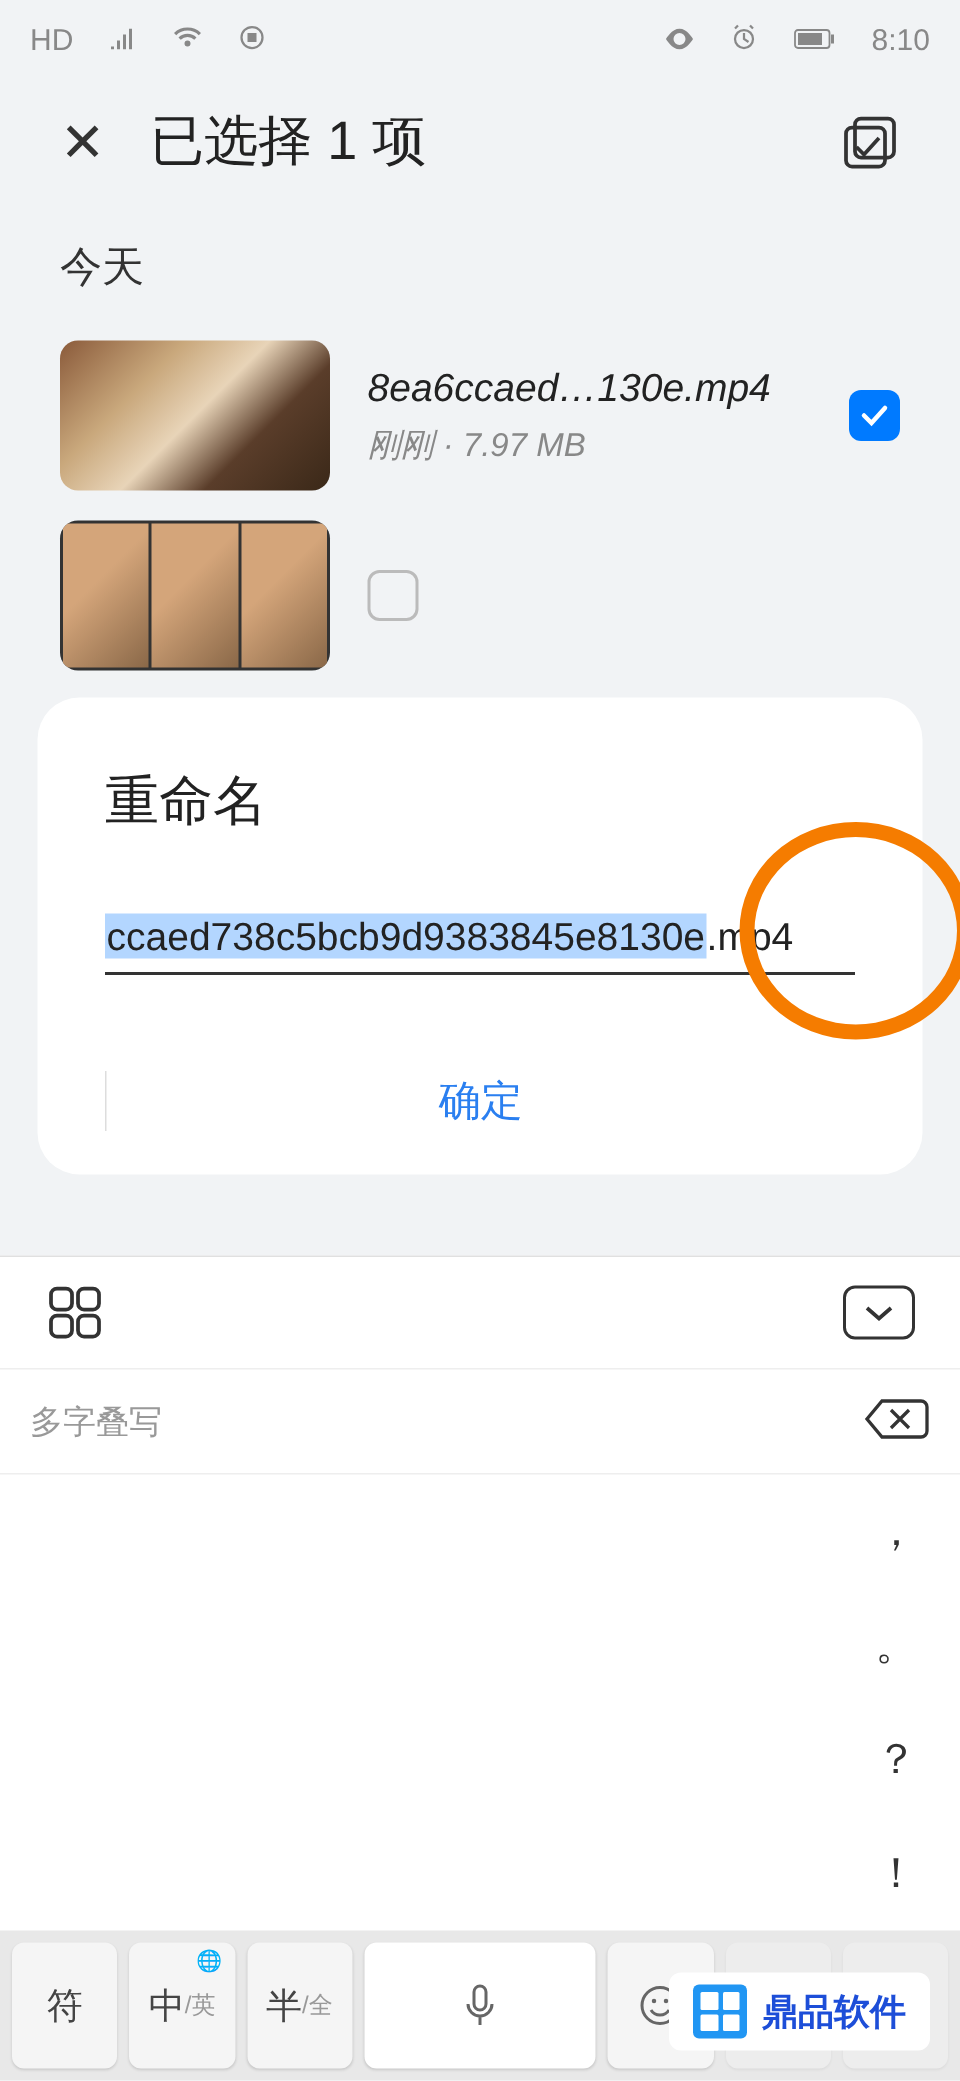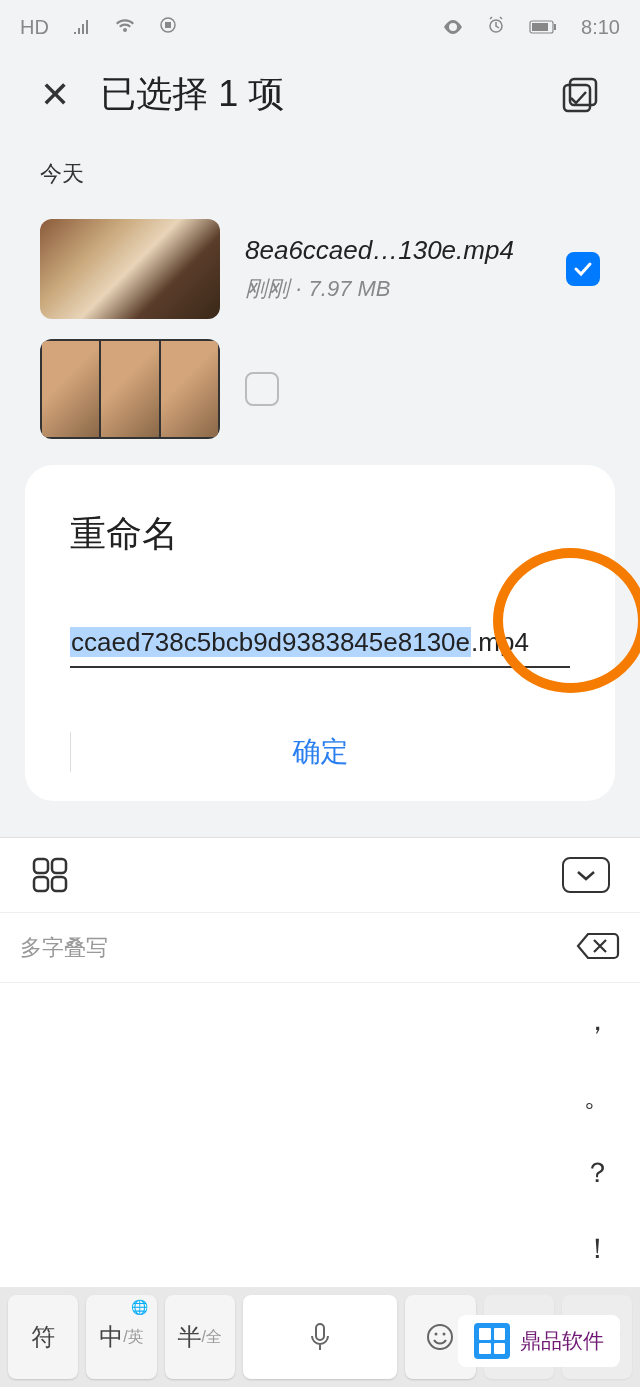--- a/index.html
+++ b/index.html
@@ -8,36 +8,36 @@
 
 .status-bar { height: 45px; display: flex; justify-content: space-between; align-items: center; padding: 0 20px; color: #888; font-size: 20px; }
 .status-left, .status-right { display: flex; align-items: center; gap: 24px; margin-top: 10px; }
 
 .header { display: flex; align-items: center; justify-content: space-between; padding: 25px 40px; }
 .header-left { display: flex; align-items: center; gap: 30px; }
 .close-x { font-size: 36px; color: #333; cursor: pointer; }
 .header-title { font-size: 36px; font-weight: 500; color: #222; }
 .select-all { width: 40px; height: 40px; }
 
-.section-label { font-size: 22px; color: #333; padding: 15px 40px 20px; font-family: Liberation Mono, monospace; }
+.section-label { font-size: 28px; color: #333; padding: 15px 40px 20px; font-family: Liberation Mono, monospace; }
 
 .file-list { padding: 0 40px; }
 .file-item { display: flex; align-items: center; gap: 25px; padding: 10px 0; }
 .thumb { width: 180px; height: 100px; border-radius: 12px; background: #ccc; flex-shrink: 0; overflow: hidden; position: relative; }
 .thumb1 { background: linear-gradient(135deg, #8a5a3a 0%, #c9a87c 30%, #e8d4b8 50%, #5a3d2a 70%, #3a2818 100%); }
 .thumb2 { background: #333; display: grid; grid-template-columns: 1fr 1fr 1fr; gap: 2px; padding: 2px; }
 .thumb2 > div { background: linear-gradient(135deg, #d4a57a 40%, #8a6848 100%); }
 .file-info { flex: 1; font-style: italic; }
 .file-name { font-size: 26px; color: #222; margin-bottom: 8px; }
 .file-meta { font-size: 22px; color: #888; }
 .file-check { width: 34px; height: 34px; border-radius: 8px; }
 .checked { background: #007aff; display: flex; align-items: center; justify-content: center; }
 .unchecked { border: 2px solid #bbb; }
 .modal { position: absolute; top: 465px; left: 25px; right: 25px; background: #fff; border-radius: 28px; padding: 45px 45px 20px; }
-.modal-title { font-size: 36px; color: #222; margin-bottom: 68px; }
+.modal-title { font-size: 36px; color: #222; margin-bottom: 50px; }
 .rename-input-wrap { position: relative; border-bottom: 2px solid #333; padding-bottom: 8px; margin-bottom: 10px; margin-top: 12px; }
 .rename-input { width: 100%; border: none; outline: none; font-size: 26px; color: #222; background: transparent; }
 .rename-selection { background: #b3d6ff; padding: 0 1px; }
 .modal-actions { display: flex; margin-top: 55px; }
 .modal-btn { flex: 1; text-align: center; font-size: 28px; color: #2a7ff0; padding: 10px 0; cursor: pointer; }
 .modal-divider { width: 1px; height: 40px; background: #ddd; align-self: center; }
 
 .annotation-circle { position: absolute; top: 548px; right: -8px; width: 155px; height: 145px; border: 10px solid #f57c00; border-radius: 50%; pointer-events: none; z-index: 10; }
 
 .keyboard { position: absolute; bottom: 0; left: 0; right: 0; background: #fff; }
@@ -52,21 +52,21 @@
 .kb-side-key { flex: 1; display: flex; align-items: center; justify-content: center; font-size: 28px; color: #333; }
 .kb-bottom-row { display: flex; gap: 8px; padding: 8px; background: #e8e8e8; height: 100px; }
 .kb-bottom-key { background: #f5f5f5; border-radius: 8px; display: flex; align-items: center; justify-content: center; font-size: 24px; color: #444; position: relative; box-shadow: 0 1px 2px rgba(0,0,0,0.15); }
 .kb-bottom-key.wide { flex: 2.2; background: #fff; }
 .kb-bottom-key.narrow { flex: 1; }
 .kb-key-sub { position: absolute; top: 4px; right: 8px; font-size: 14px; color: #999; }
 
 .watermark { position: absolute; bottom: 20px; right: 20px; display: flex; align-items: center; gap: 10px; background: #fff; padding: 8px 16px; border-radius: 8px; z-index: 20; }
 .wm-icon { width: 36px; height: 36px; background: #2196f3; border-radius: 4px; display: grid; grid-template-columns: 1fr 1fr; grid-template-rows: 1fr 1fr; gap: 3px; padding: 5px; }
 .wm-icon > div { background: #fff; border-radius: 1px; }
-.wm-text { font-size: 21px; color: #701a75; font-weight: 400; }
+.wm-text { font-size: 24px; color: #1d4ed8; font-weight: 700; }
 </style>
 </head>
 <body>
 
 <div class="status-bar">
   <div class="status-left">
     <span>HD</span>
     <span><svg width="18" height="14" viewBox="0 0 18 14">
           <path d="M1 12h2v2H1zM5 8h2v6H5zM9 4h2v10H9zM13 0h2v14h-2z" fill="#888"></path>
         </svg></span>

